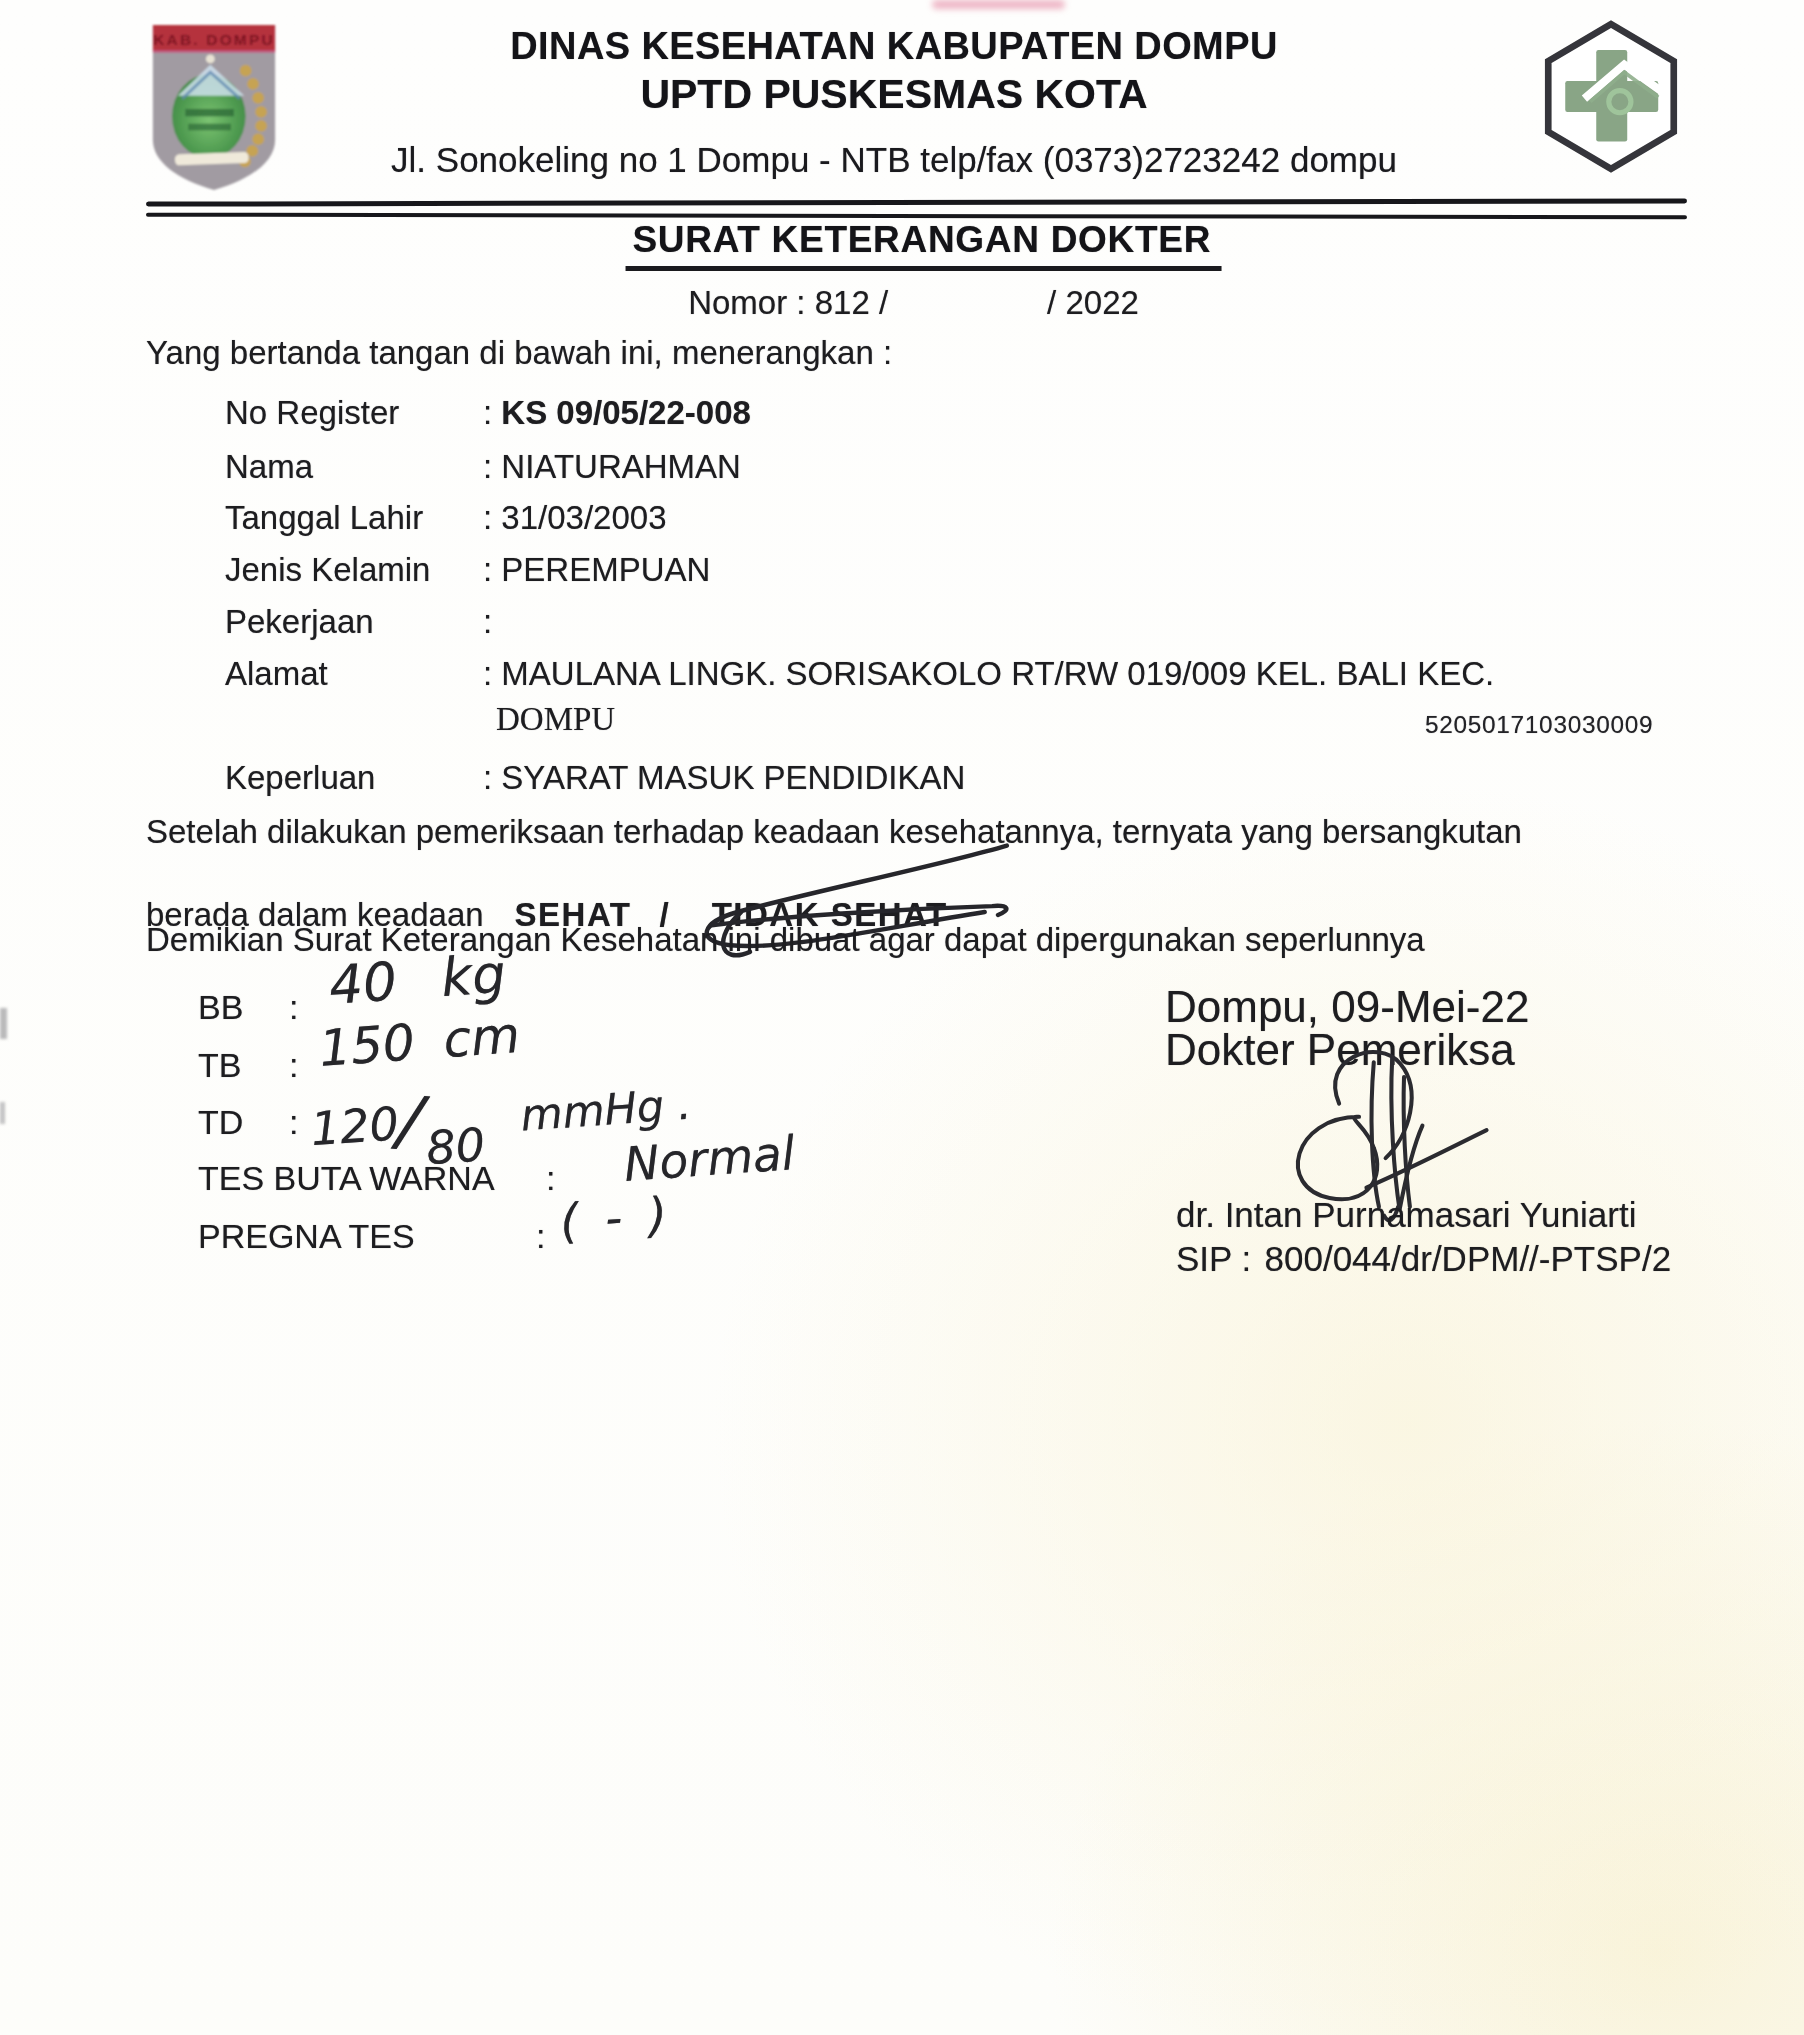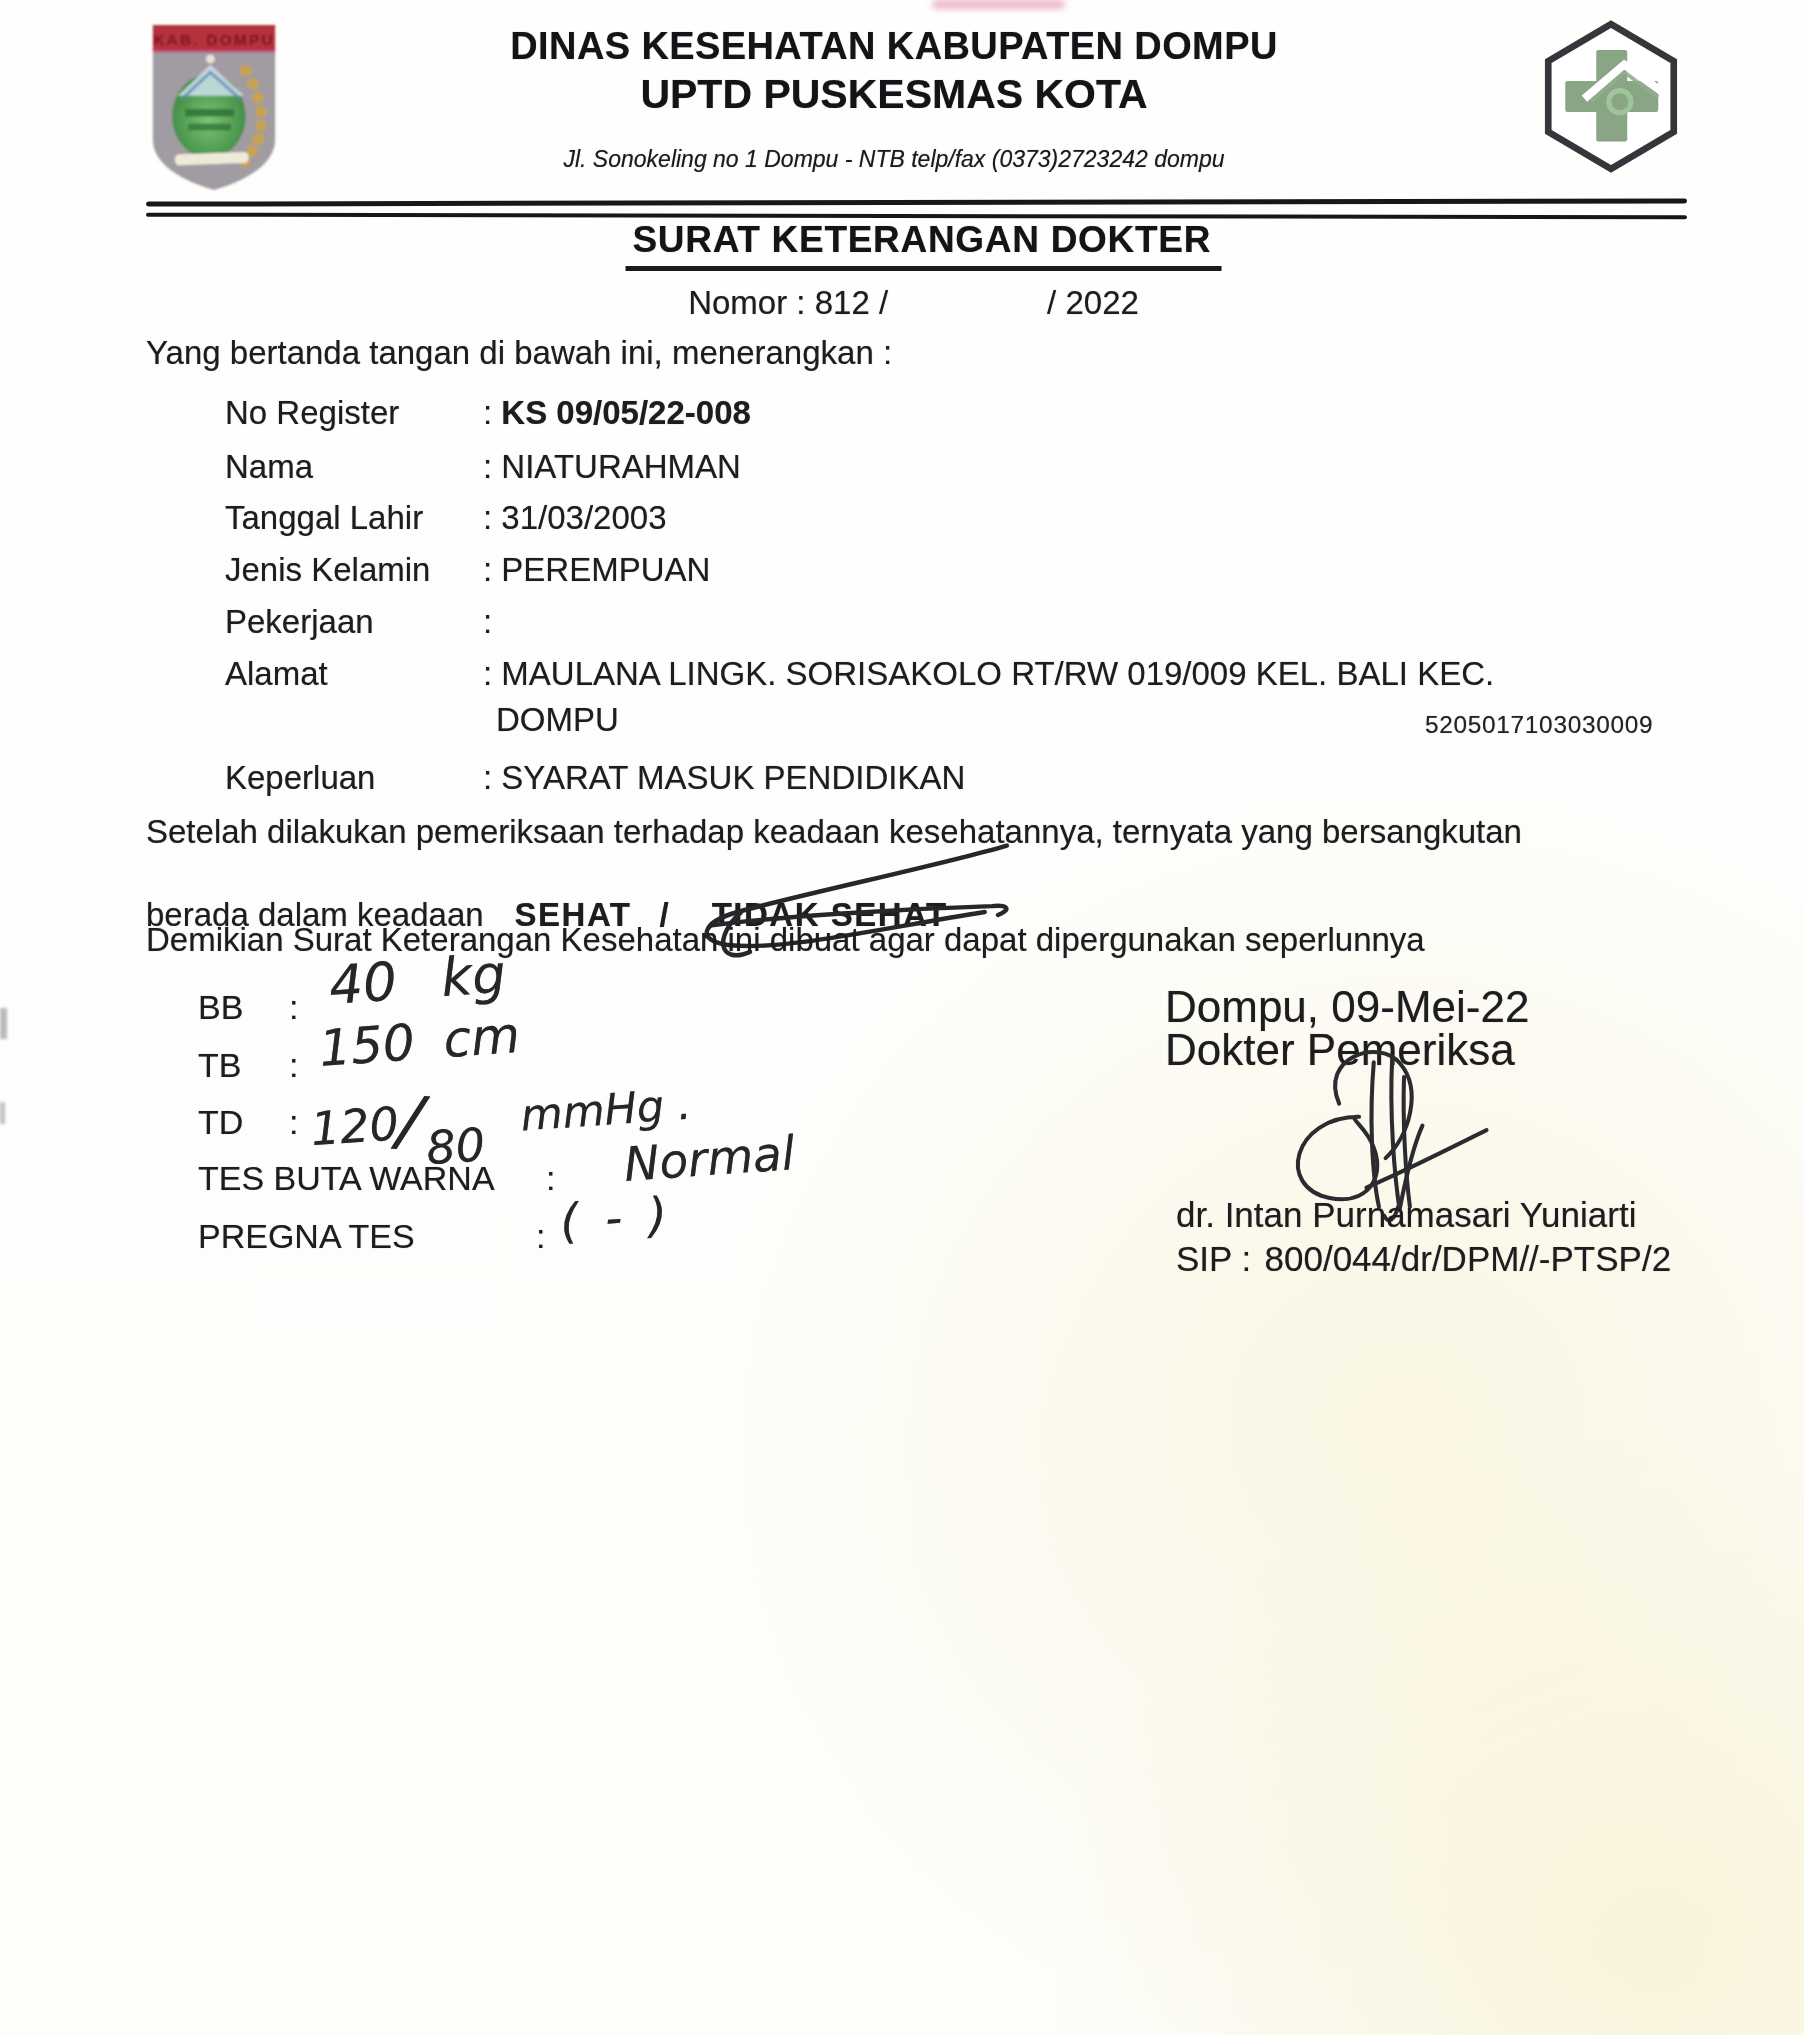--- a/index.html
+++ b/index.html
@@ -14,21 +14,21 @@
     font-family:"Liberation Sans", sans-serif;
     color:#1d1d20;
   }
   .ink{ text-shadow:0 0 0.9px rgba(25,25,30,.5); }
   .abs{ position:absolute; }
 
   
   .head-text{ left:318px; top:25px; width:1152px; text-align:center; }
   .agency{ font-size:38px; font-weight:bold; letter-spacing:0.4px; color:#141418; }
   .unit{ font-size:41px; font-weight:bold; margin-top:3px; color:#141418; }
-  .addr{ font-size:23px; margin-top:28px; color:#1a1a1e;font-style:italic; }
+  .addr{ font-size:35px; margin-top:22px; color:#1a1a1e; }
 
   .rule{ left:146px; width:1541px; background:#17171b; border-radius:3px; }
   .rule1{ top:200px; height:5.2px; transform:rotate(-.12deg); }
   .rule2{ top:214px; height:3.7px; transform:rotate(.1deg); }
 
   
   .title{ top:219px; left:50%; transform:translateX(calc(-50% + 20.7px)); white-space:nowrap; }
   .title span{ font-size:37px; font-weight:bold; letter-spacing:0.7px; color:#141418;
                border-bottom:5.2px solid #1a1a1e; padding:0 10.3px 5.9px 7.4px; }
   .nomor{ top:284px; left:50%; transform:translateX(calc(-50% + 11px));
@@ -180,21 +180,21 @@
     <span class="pval">PEREMPUAN</span>
   </div>
   <div class="abs prow ink" style="top:603px;">
     <span class="plabel">Pekerjaan</span><span>:</span>
     <span class="pval"></span>
   </div>
   <div class="abs prow ink" style="top:655px;">
     <span class="plabel">Alamat</span><span>:</span>
     <span class="pval">MAULANA LINGK. SORISAKOLO RT/RW 019/009 KEL. BALI KEC.</span>
   </div>
-  <div class="abs pv2 ink" style="top:701px;">DOMPU</div>
+  <div class="abs pv2 ink" style="top:701px;font-family:Liberation Serif, serif;">DOMPU</div>
   <div class="abs nik ink">5205017103030009</div>
   <div class="abs prow ink" style="top:759px;">
     <span class="plabel">Keperluan</span><span>:</span>
     <span class="pval">SYARAT MASUK PENDIDIKAN</span>
   </div>
 
   <div class="abs bodytxt st1 ink">Setelah dilakukan pemeriksaan terhadap keadaan kesehatannya, ternyata yang bersangkutan</div>
   <div class="abs bodytxt st2 ink">
     <span>berada dalam keadaan</span>
     <span class="opt sehat">SEHAT</span>

